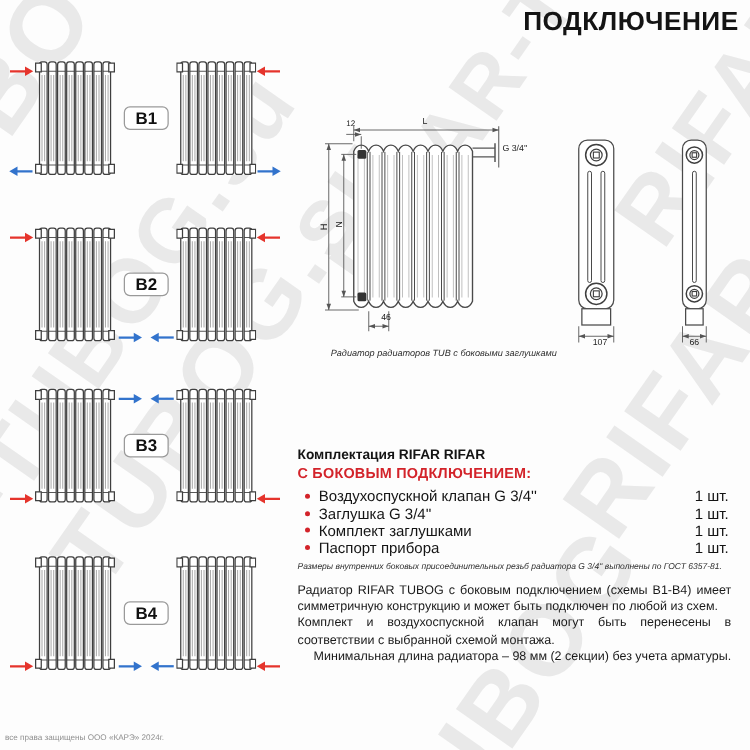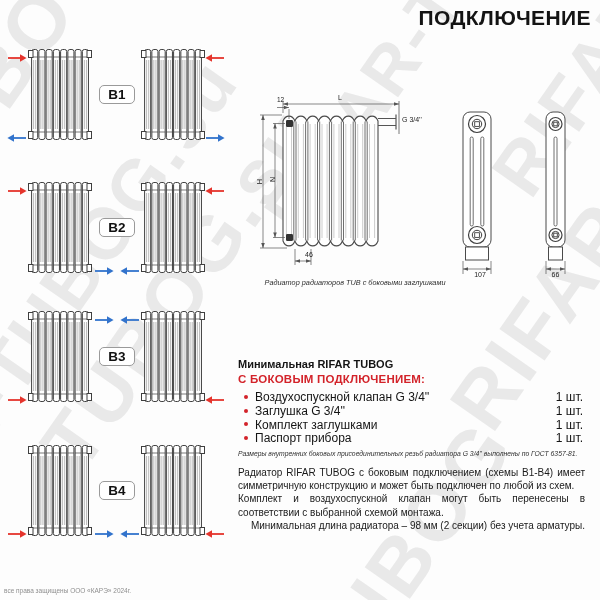--- a/index.html
+++ b/index.html
@@ -621,21 +621,21 @@
             <line x1="5" y1="165" x2="24" y2="165" stroke="#555" stroke-width="0.7"></line>
             <polygon points="5,165 10,163.2 10,166.8" fill="#555"></polygon>
             <polygon points="24,165 19,163.2 19,166.8" fill="#555"></polygon>
           </svg></div>
       <span class="sv-label">66</span>
     </div>
 
     <div class="caption">Радиатор радиаторов TUB с боковыми заглушками</div>
 
     <div class="kit">
-      <div class="kit-heading">Минимальная RIFAR TUBOG</div>
+      <div class="kit-heading">Комплектация RIFAR RIFAR</div>
       <div class="kit-sub">С БОКОВЫМ ПОДКЛЮЧЕНИЕМ:</div>
       <div class="kit-list">
           <div class="kit-item">
             <span class="bullet"></span>
             <span class="kit-name">Воздухоспускной клапан G 3/4''</span>
             <span class="kit-qty">1 шт.</span>
           </div>
           <div class="kit-item">
             <span class="bullet"></span>
             <span class="kit-name">Заглушка G 3/4''</span>

